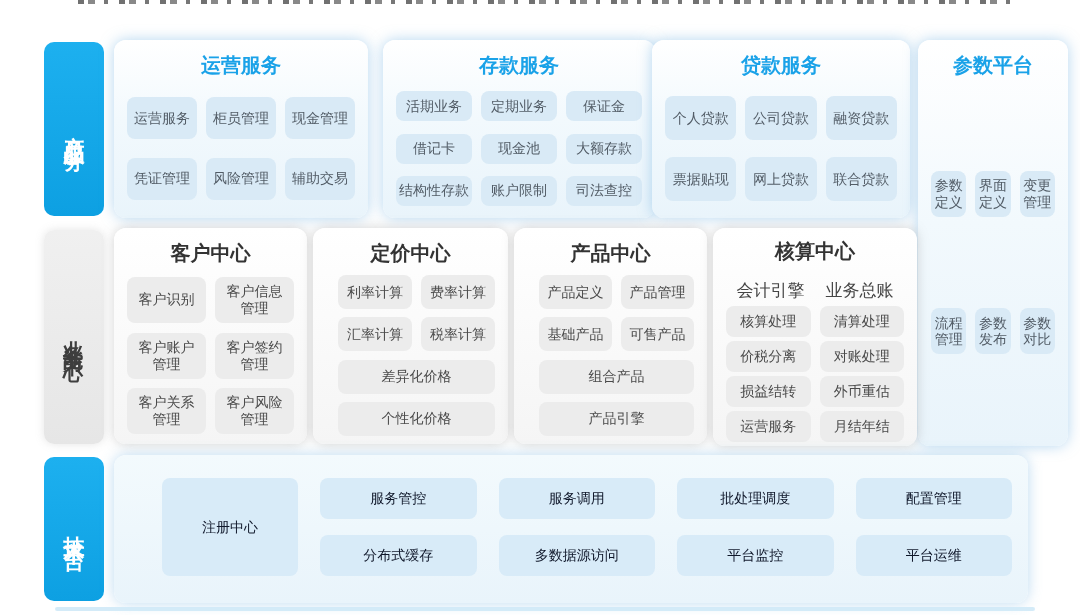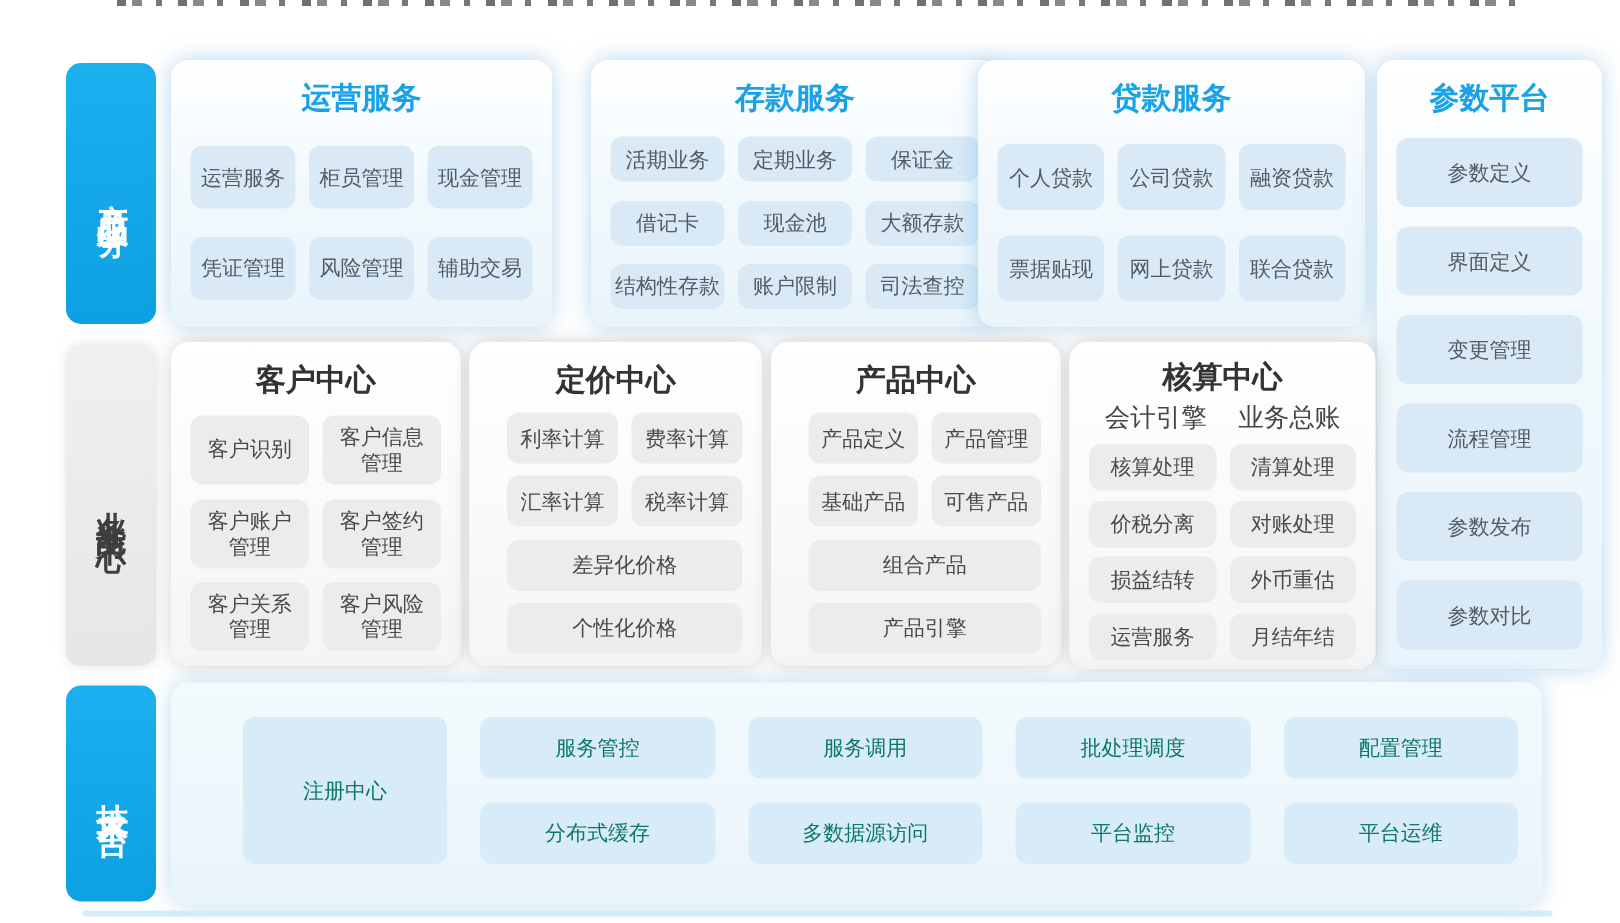--- a/index.html
+++ b/index.html
@@ -29,37 +29,37 @@
   .panel.bluep{background:linear-gradient(180deg,#ffffff 0%,#f2f9fd 45%,#e9f4fb 100%);box-shadow:0 0 14px rgba(110,175,225,.50);}
   .panel.grayp{background:linear-gradient(180deg,#ffffff 0%,#f5f5f5 100%);box-shadow:0 0 12px rgba(130,130,130,.35);}
   .panel.flatb{background:linear-gradient(180deg,#f3fafd 0%,#e9f4fb 100%);box-shadow:0 0 14px rgba(110,175,225,.45);}
   .ptitle{text-align:center;font-weight:bold;font-size:20px;padding-top:12px;}
   .ptitle.bluet{color:#1aa2e8;}
   .ptitle.grayt{color:#333333;}
   
   .grid{display:grid;flex:1;align-content:space-evenly;padding:0 13px;column-gap:9px;}
   .cols3{grid-template-columns:repeat(3,1fr);}
   .cols2{grid-template-columns:repeat(2,1fr);}
-  .cols1{grid-template-columns:1fr;}
+  .cols1{grid-template-columns:1fr 1fr 1fr;}
   .r42{grid-auto-rows:42px;}
   .r31{grid-auto-rows:30px;}
   .r44{grid-auto-rows:44px;}
   .r46{grid-auto-rows:46px;}
   .r34{grid-auto-rows:34px;margin-left:12px;}
   .r32{grid-auto-rows:31px;}
   .chip{
     display:flex;align-items:center;justify-content:center;text-align:center;
     border-radius:8px;white-space:pre-line;line-height:1.2;
   }
   .chip.b{background:#d9eaf6;color:#525c66;font-size:14px;}
   .chip.g{background:#ececec;color:#4a4a4a;font-size:14px;}
-  .chip.tb{background:#d8ebf8;color:#0f766e;font-size:14px;}
+  .chip.tb{background:#d8ebf8;color:#0f172a;font-size:14px;}
   .span2{grid-column:1 / -1;}
   .subrow{display:grid;grid-template-columns:1fr 1fr;padding:2px 13px 0 13px;font-size:17px;color:#454545;text-align:center;}
-  .sn{padding:0;}
+  .sn{padding:12px;}
   
   .tech-grid{display:grid;grid-template-columns:168px repeat(4,1fr);grid-auto-rows:41px;column-gap:22px;row-gap:16px;padding:23px 16px;flex:1;}
   .registry{grid-row:1 / 3;grid-column:1;margin-left:32px;}
 </style>
 </head>
 <body>
 
 <div class="canvas">
 
   <div class="clip-strip"></div>
@@ -71,21 +71,21 @@
     <div class="grid cols3 r42">
       <div class="chip b">运营服务</div>
       <div class="chip b">柜员管理</div>
       <div class="chip b">现金管理</div>
       <div class="chip b">凭证管理</div>
       <div class="chip b">风险管理</div>
       <div class="chip b">辅助交易</div>
     </div>
   </div>
 
-  <div class="panel bluep" style="left:394px;top:40px;width:272px;height:178px">
+  <div class="panel bluep" style="left:383px;top:40px;width:272px;height:178px">
     <div class="ptitle bluet">存款服务</div>
     <div class="grid cols3 r31">
       <div class="chip b">活期业务</div>
       <div class="chip b">定期业务</div>
       <div class="chip b">保证金</div>
       <div class="chip b">借记卡</div>
       <div class="chip b">现金池</div>
       <div class="chip b">大额存款</div>
       <div class="chip b">结构性存款</div>
       <div class="chip b">账户限制</div>

